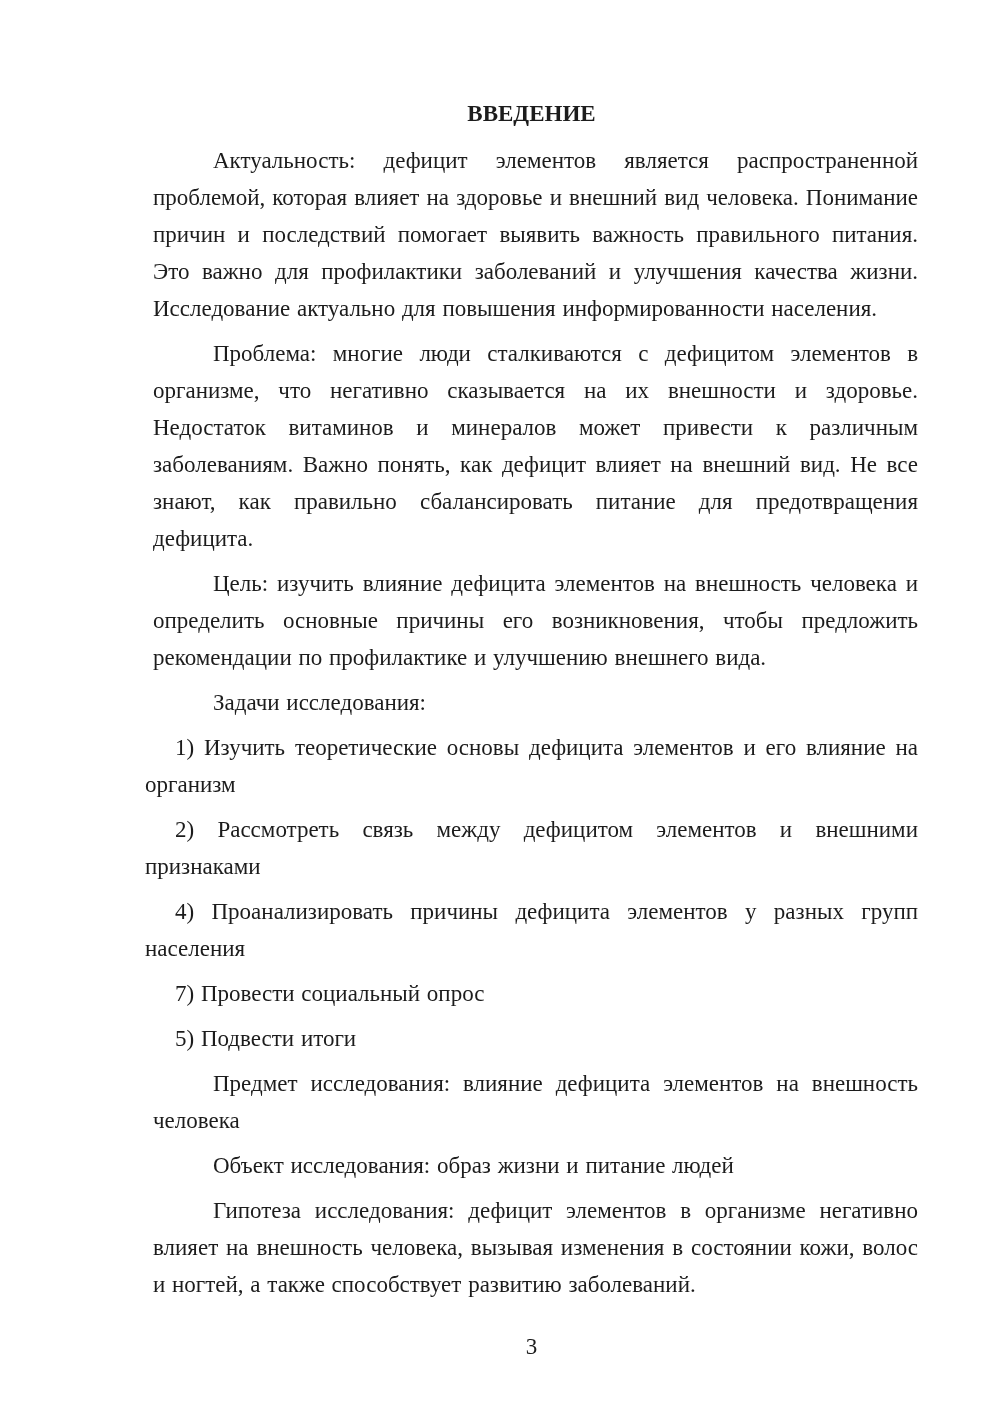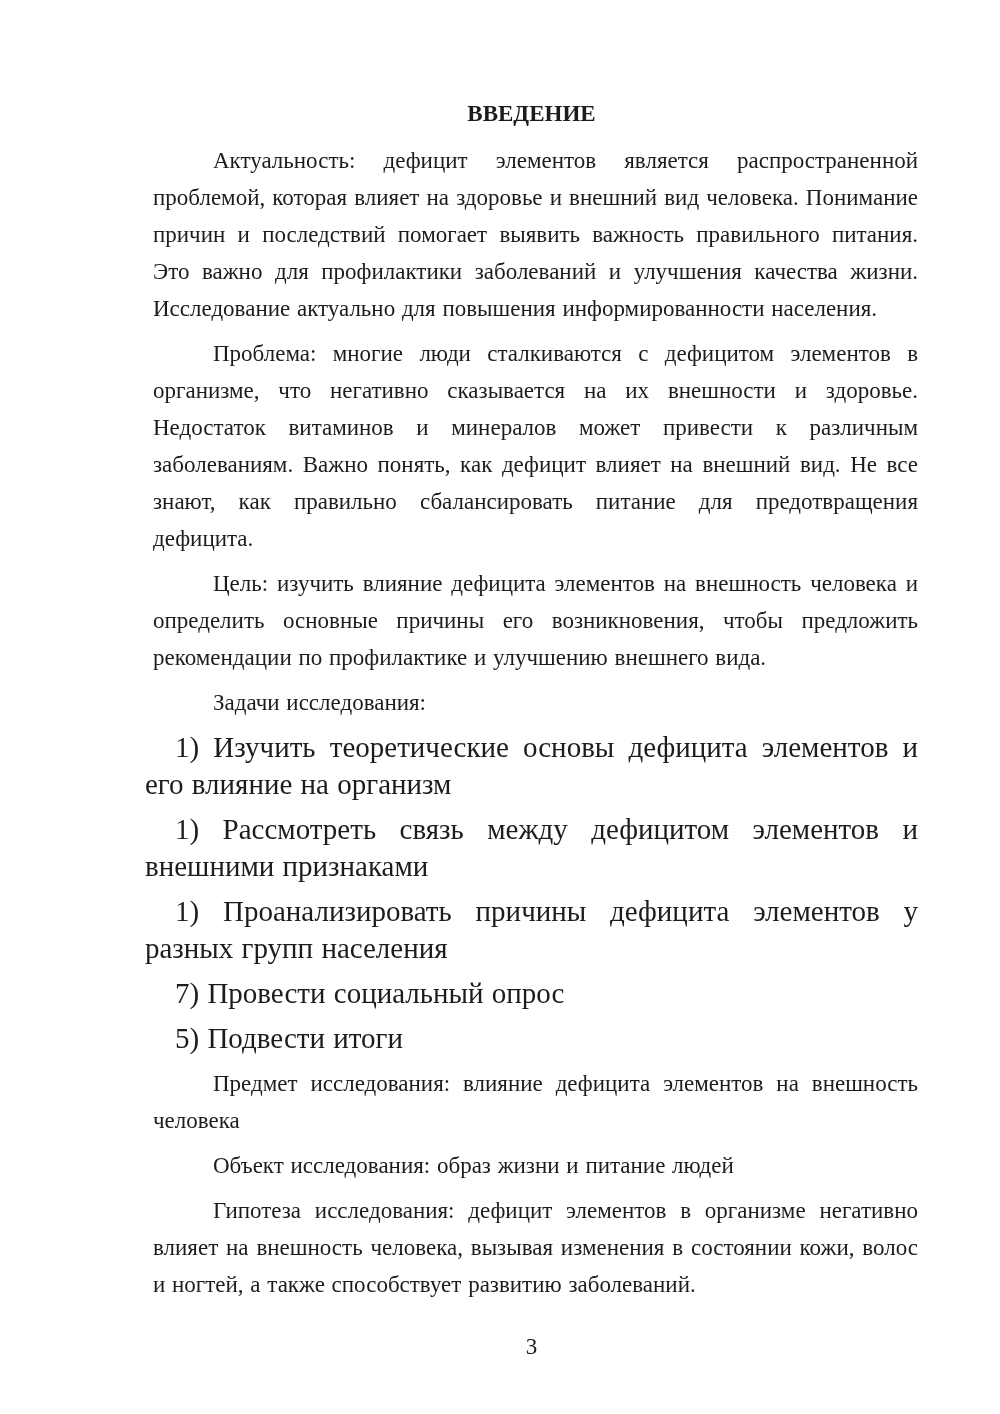--- a/index.html
+++ b/index.html
@@ -28,21 +28,21 @@
   .para {
     font-size: 23px;
     line-height: 37px;
     text-align: justify;
     text-indent: 60px;
     margin: 0 0 8px 8px;
     hyphens: none;
     word-spacing: 1px;
   }
   .task {
-    font-size: 29px;
+    font-size: 23px;
     line-height: 37px;
     text-align: justify;
     text-indent: 30px;
     margin: 0 0 8px 0;
     hyphens: none;
     word-spacing: 1px;
   }
   .page-number {
     position: absolute;
     top: 1328px;
@@ -63,23 +63,23 @@
   <p class="para">Актуальность: дефицит элементов является распространенной проблемой, которая влияет на здоровье и внешний вид человека. Понимание причин и последствий помогает выявить важность правильного питания. Это важно для профилактики заболеваний и улучшения качества жизни. Исследование актуально для повышения информированности населения.</p>
 
   <p class="para">Проблема: многие люди сталкиваются с дефицитом элементов в организме, что негативно сказывается на их внешности и здоровье. Недостаток витаминов и минералов может привести к различным заболеваниям. Важно понять, как дефицит влияет на внешний вид. Не все знают, как правильно сбалансировать питание для предотвращения дефицита.</p>
 
   <p class="para">Цель: изучить влияние дефицита элементов на внешность человека и определить основные причины его возникновения, чтобы предложить рекомендации по профилактике и улучшению внешнего вида.</p>
 
   <p class="para">Задачи исследования:</p>
 
   <p class="task">1) Изучить теоретические основы дефицита элементов и его влияние на организм</p>
 
-  <p class="task">1) Рассмотреть связь между дефицитом элементов и внешними признаками</p>
+  <p class="task">2) Рассмотреть связь между дефицитом элементов и внешними признаками</p>
 
-  <p class="task">1) Проанализировать причины дефицита элементов у разных групп населения</p>
+  <p class="task">4) Проанализировать причины дефицита элементов у разных групп населения</p>
 
   <p class="task">7) Провести социальный опрос</p>
 
   <p class="task">5) Подвести итоги</p>
 
   <p class="para">Предмет исследования: влияние дефицита элементов на внешность человека</p>
 
   <p class="para">Объект исследования: образ жизни и питание людей</p>
 
   <p class="para">Гипотеза исследования: дефицит элементов в организме негативно влияет на внешность человека, вызывая изменения в состоянии кожи, волос и ногтей, а также способствует развитию заболеваний.</p>

